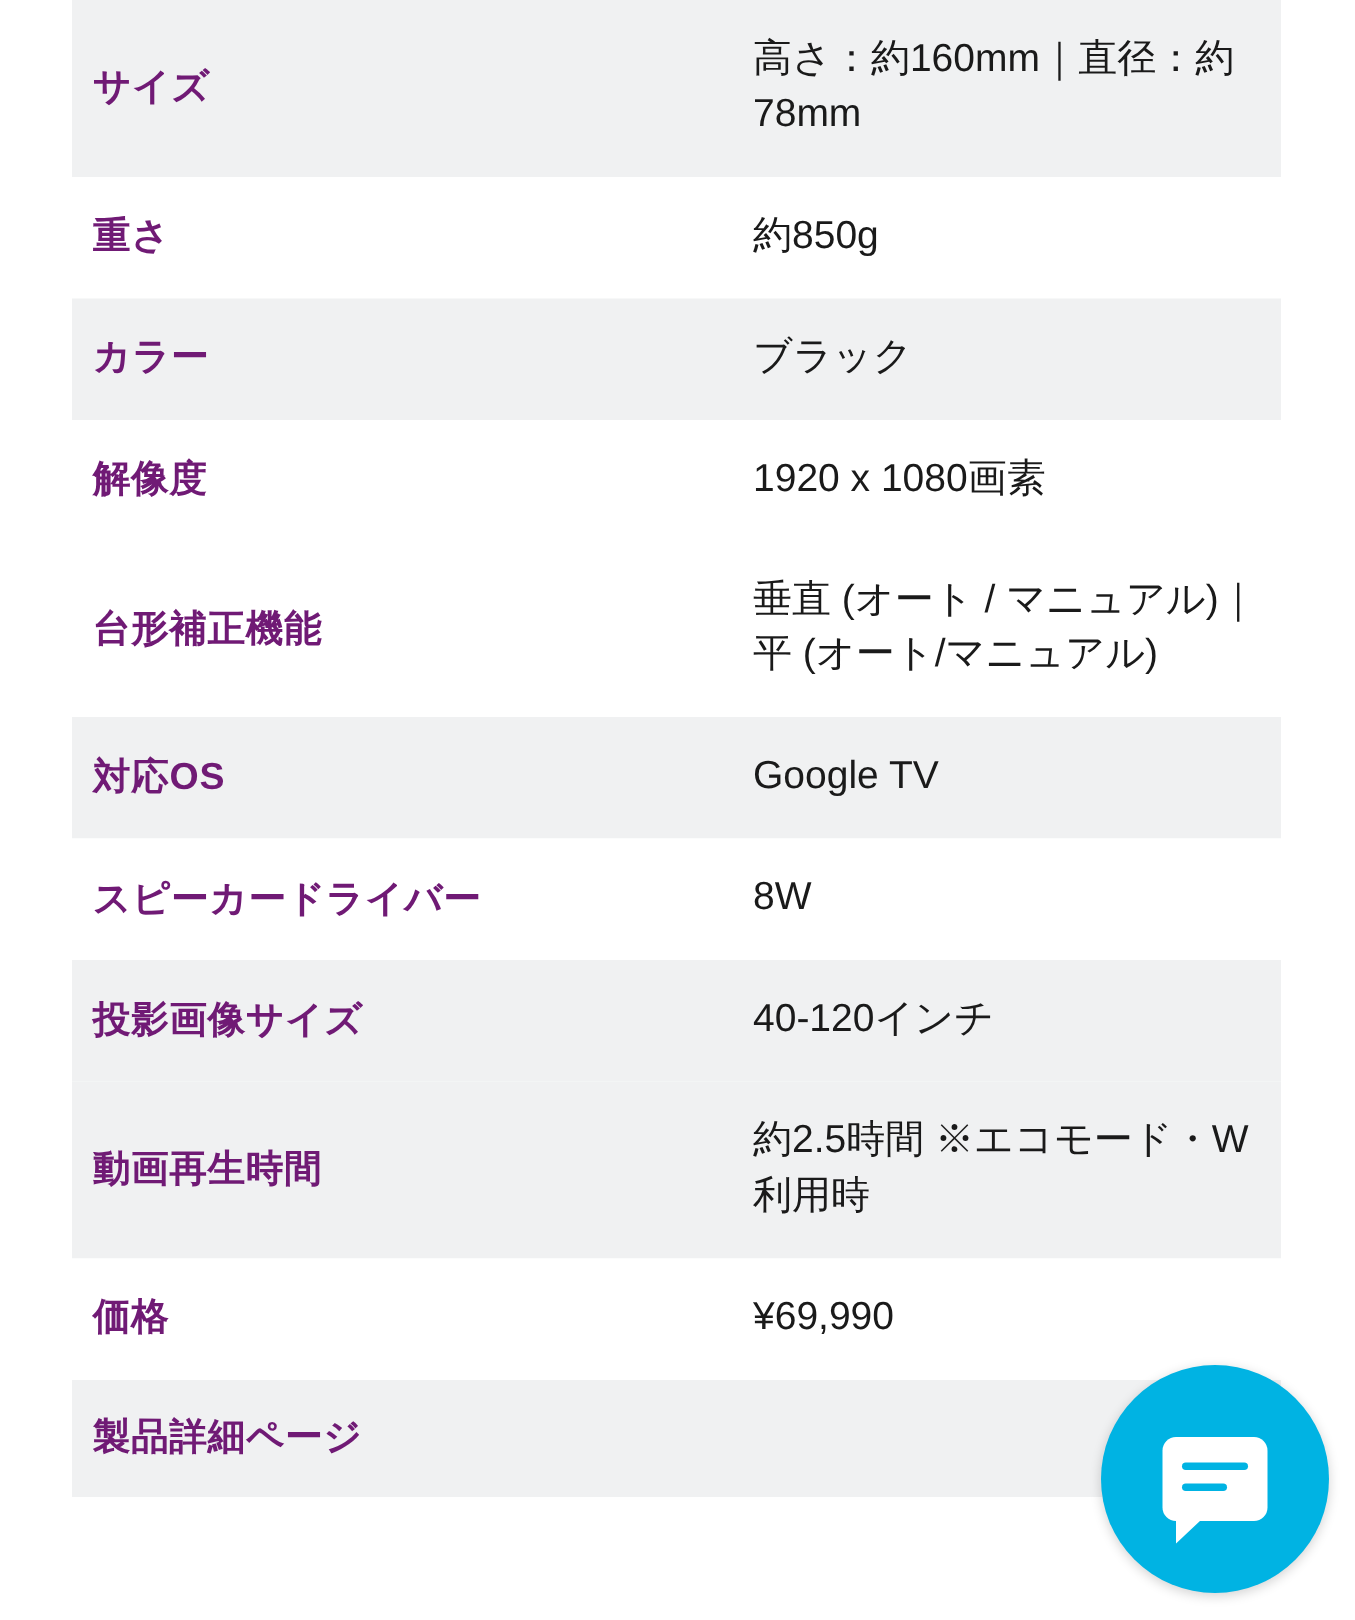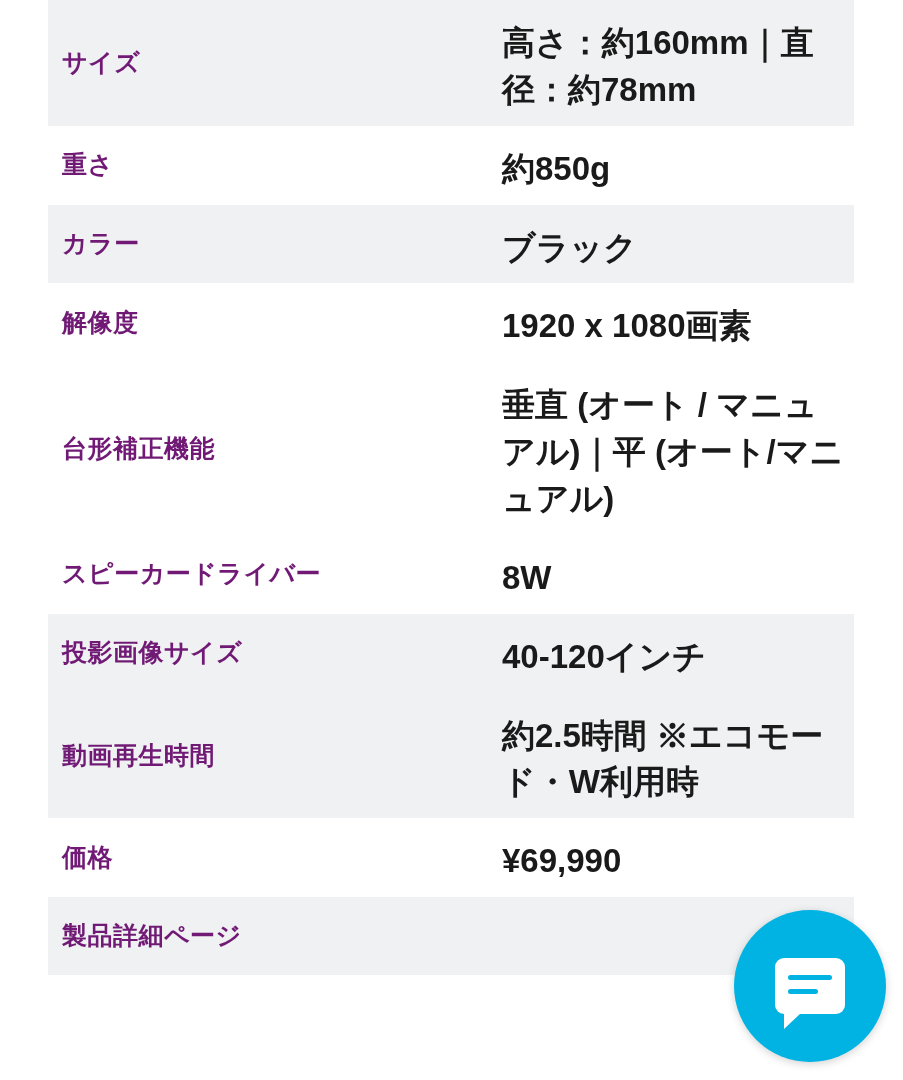--- a/index.html
+++ b/index.html
@@ -43,23 +43,23 @@
     width: 440px;
     padding: 22px 0 22px 14px;
     font-size: 25px;
     font-weight: bold;
     letter-spacing: 0.5px;
     line-height: 1.35;
     color: #701a75;
   }
 
   td.value {
-    padding: 20px 6px 12px 0;
-    font-size: 33px;
-    font-weight: bold;
+    padding: 20px 6px 24px 0;
+    font-size: 26px;
+    font-weight: normal;
     line-height: 1.42;
     color: #1a1a1a;
   }
 
   
   .chat-widget {
     position: absolute;
     right: 17px;
     bottom: 18px;
     width: 152px;
@@ -117,20 +117,24 @@
       <td class="value">ブラック</td>
     </tr>
     <tr class="even">
       <td class="label">解像度</td>
       <td class="value">1920 x 1080画素</td>
     </tr>
     <tr class="even">
       <td class="label">台形補正機能</td>
       <td class="value">垂直 (オート / マニュアル)｜平 (オート/マニュアル)</td>
     </tr>
+    <tr class="odd">
+      <td class="label">対応OS</td>
+      <td class="value">Google TV</td>
+    </tr>
     <tr class="even">
       <td class="label">スピーカードライバー</td>
       <td class="value">8W</td>
     </tr>
     <tr class="odd">
       <td class="label">投影画像サイズ</td>
       <td class="value">40-120インチ</td>
     </tr>
     <tr class="odd">
       <td class="label">動画再生時間</td>

